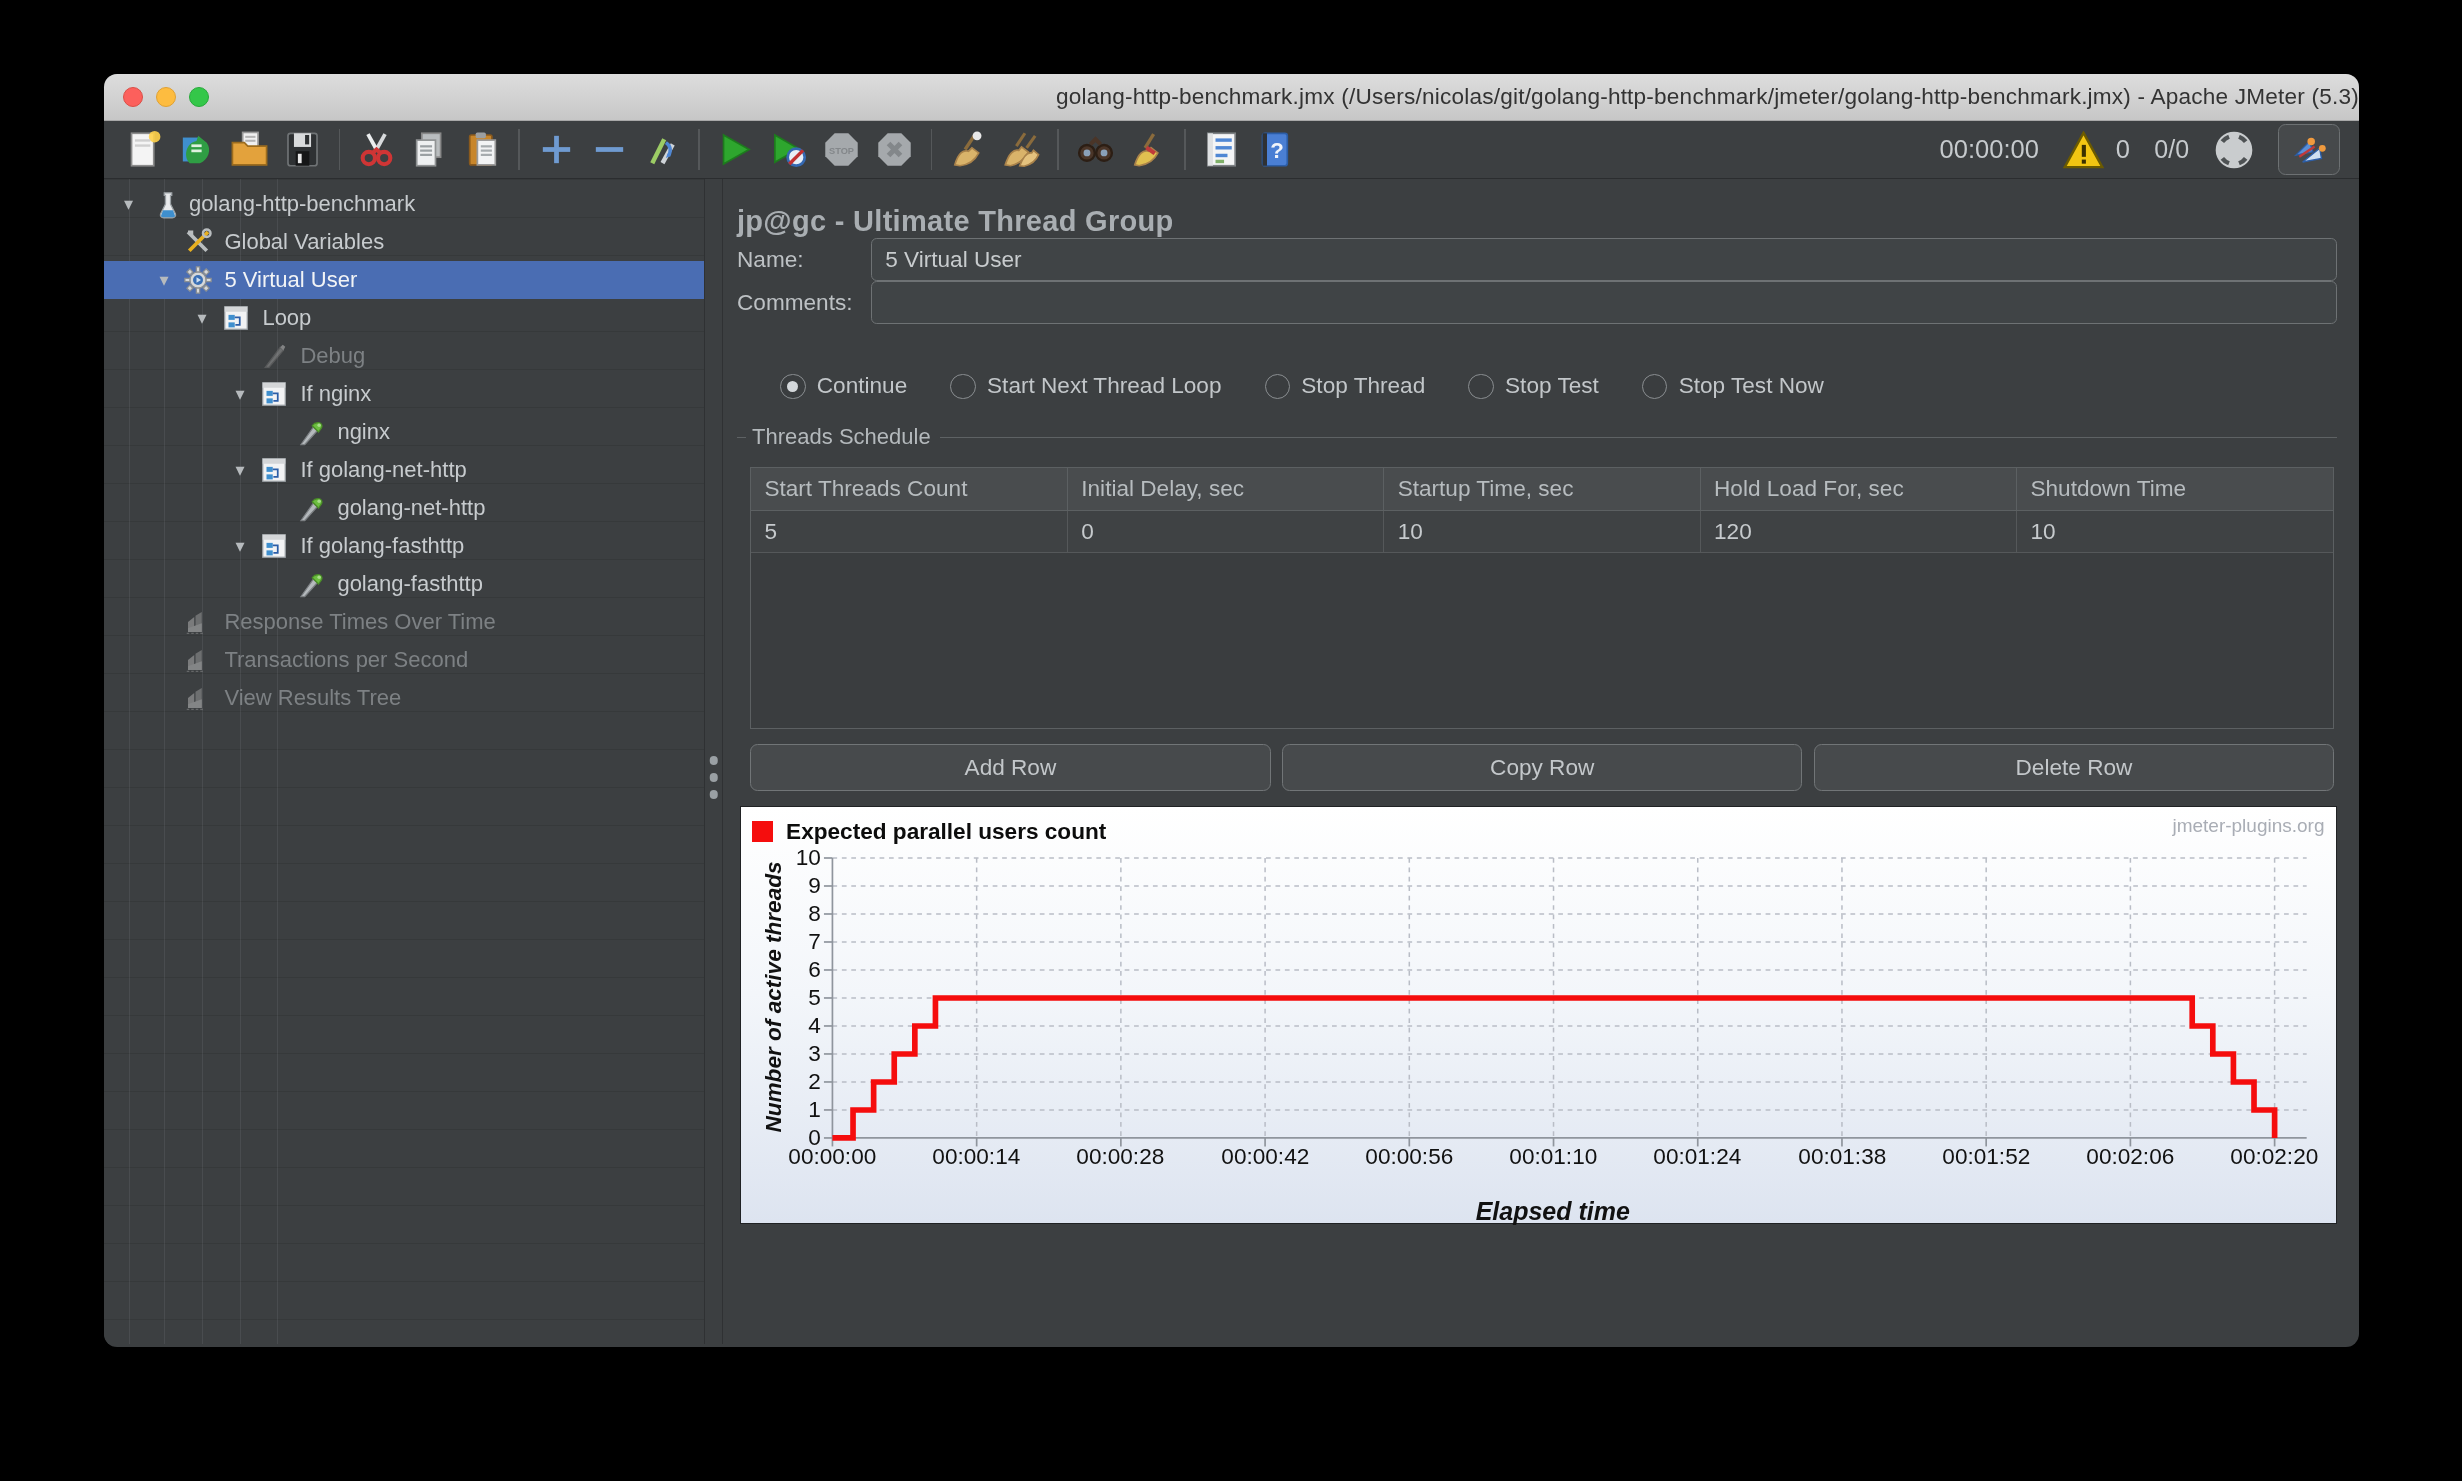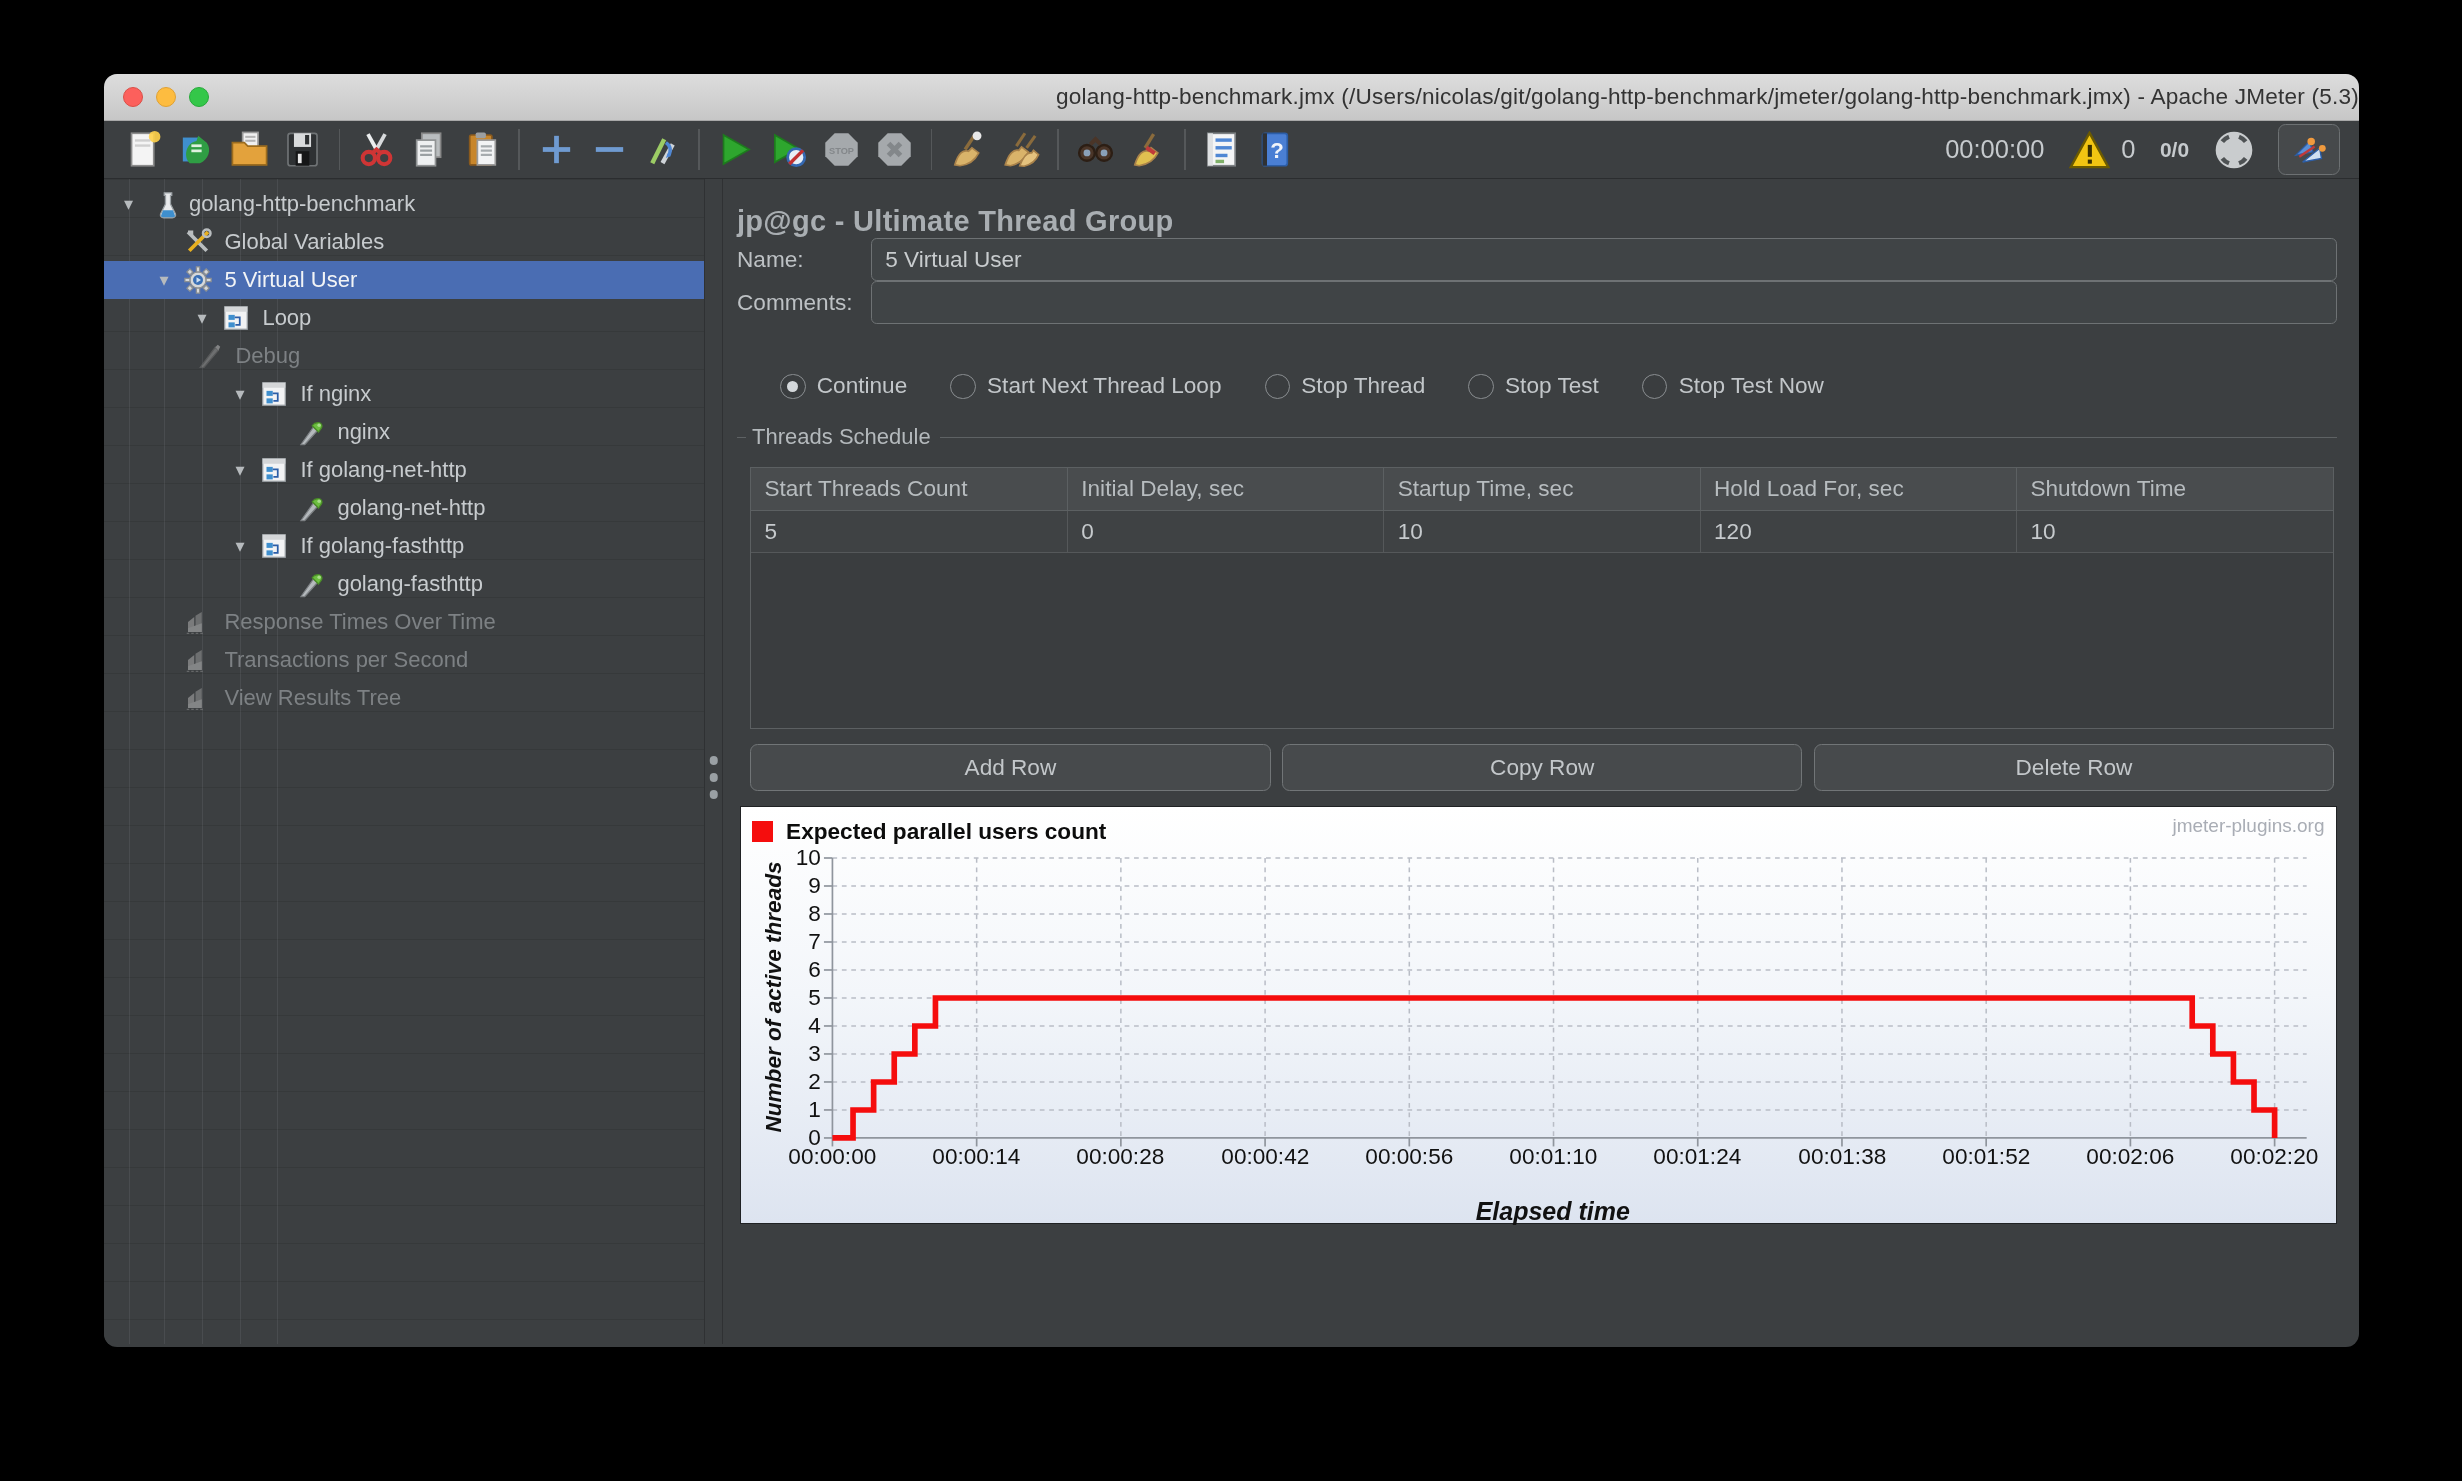--- a/index.html
+++ b/index.html
@@ -21,21 +21,21 @@
 
   
   .toolbar{height:58px;background:#3c3f41;border-bottom:1.9px solid #2b2d2f;display:flex;align-items:center;padding:0 13.2px;}
   .tb-left{display:flex;align-items:center;height:100%;}
   .tb-btn{width:53px;height:53px;display:flex;align-items:center;justify-content:center;background:transparent;border:none;padding:0;cursor:default;}
   .tb-btn svg{width:41px;height:41px;}
   .tb-sep{width:1.9px;height:41px;background:#55585a;margin:0 9.4px;}
   .tb-right{margin-left:auto;display:flex;align-items:center;gap:24.5px;padding-right:5.7px;}
   .timer{font-size:25.5px;color:#c6cacd;}
   .warn-wrap{display:flex;align-items:center;gap:11.3px;font-size:25.5px;color:#c6cacd;}
-  .ratio{font-size:21px;color:#c6cacd;font-weight:bold;}
+  .ratio{font-size:25px;color:#c6cacd;}
   .plugins-btn{width:62px;height:51px;background:#46494b;border:1.9px solid #6d7173;border-radius:7.5px;
     display:flex;align-items:center;justify-content:center;}
 
   
   .content{position:relative;display:flex;height:1165px;}
   .tree{position:relative;width:600px;background:#3c3f41;
     background-image:repeating-linear-gradient(to bottom, rgba(0,0,0,0.10) 0 0.9px, transparent 0.9px 38px);
     padding-top:5.7px;flex:none;overflow:hidden;}
   .tree-guides{position:absolute;inset:0;pointer-events:none;}
   .tree-guides span{position:absolute;top:0;bottom:0;width:0.9px;background:rgba(170,175,180,0.12);}
@@ -367,21 +367,21 @@
             <svg viewBox="0 0 24 24">
               <rect x="3" y="3" width="18" height="18" fill="#f2f3f4" stroke="#9aa0a4"></rect>
               <rect x="3" y="3" width="18" height="4" fill="#d4d6d8"></rect>
               <rect x="6" y="9.5" width="5" height="4" fill="#3f8fce"></rect>
               <rect x="6" y="15.5" width="5" height="4" fill="#3f8fce"></rect>
               <path d="M11 11.5 L15 11.5 L15 17.5 L11.5 17.5" stroke="#2c5ea8" fill="none" stroke-width="1.4"></path>
             </svg>
           </span>
           <span class="tree-label">Loop</span>
         </div>
-        <div class="tree-row disabled" style="padding-left: 54px;">
+        <div class="tree-row disabled" style="padding-left: 119px;">
           <span class="tree-arrow"></span>
           <span class="tree-icon">
             <svg viewBox="0 0 24 24">
               <path d="M5 21 L17 5 L19.5 7.5 L8 21 Z" fill="#9aa0a4" stroke="#6f7477"></path>
               <path d="M17 5 L19.5 7.5 L21 4.5 L19 3 Z" fill="#c4c8cb"></path>
             </svg>
           </span>
           <span class="tree-label">Debug</span>
         </div>
         <div class="tree-row" style="padding-left: 119px;">

